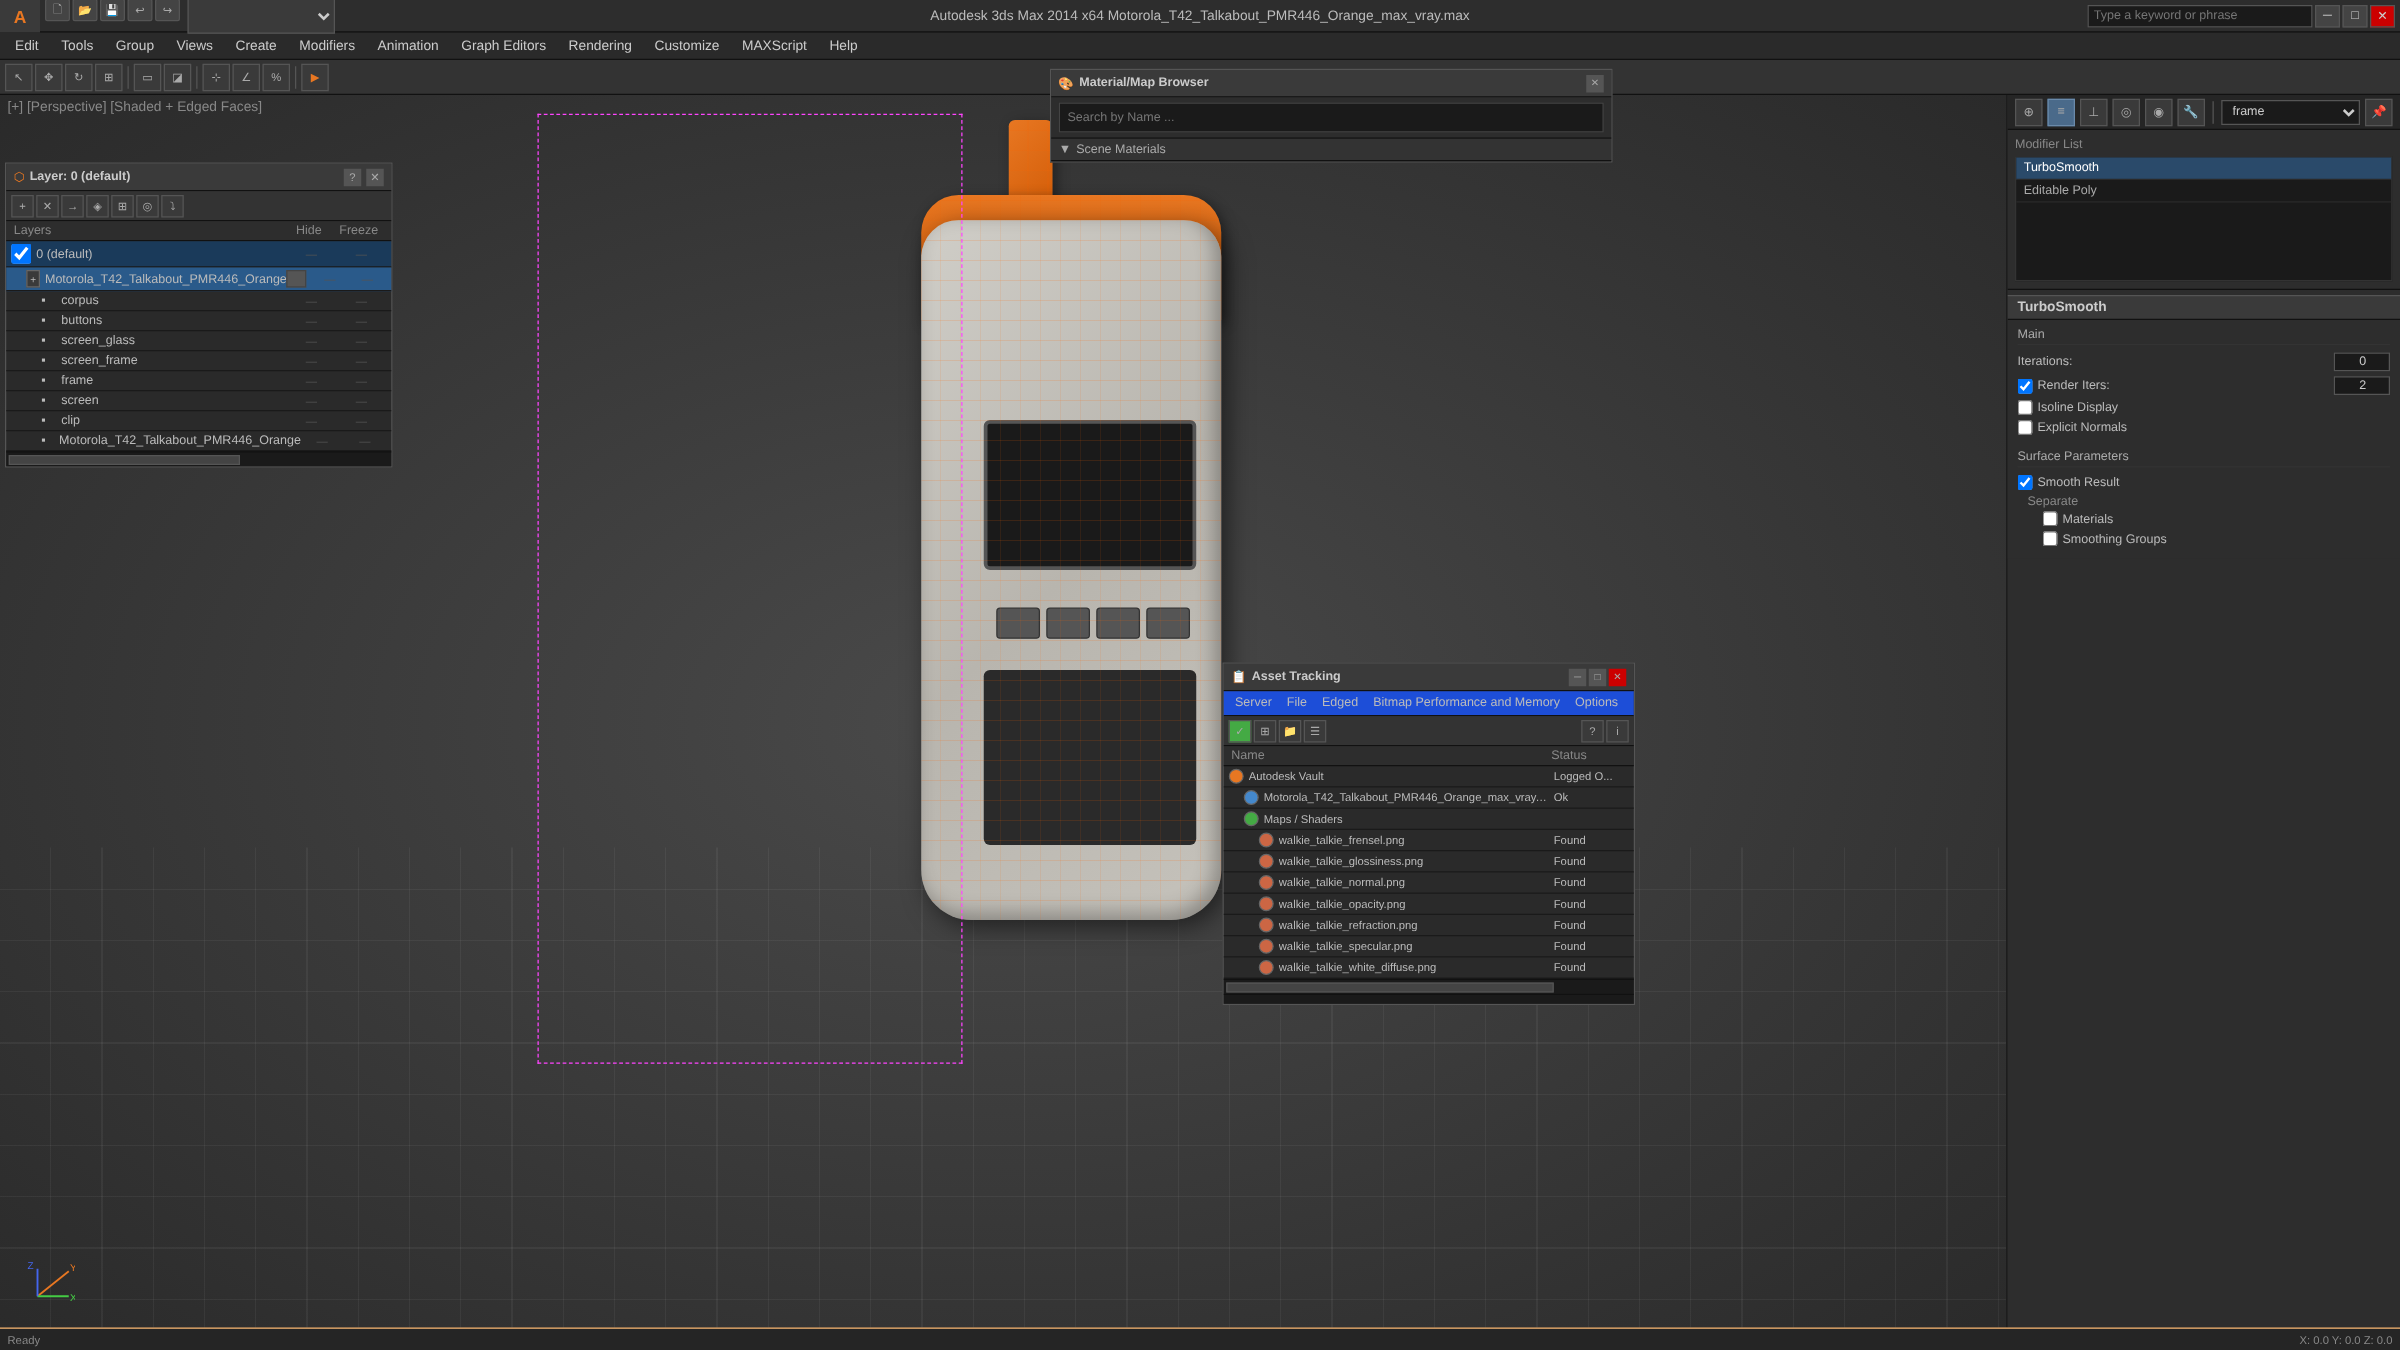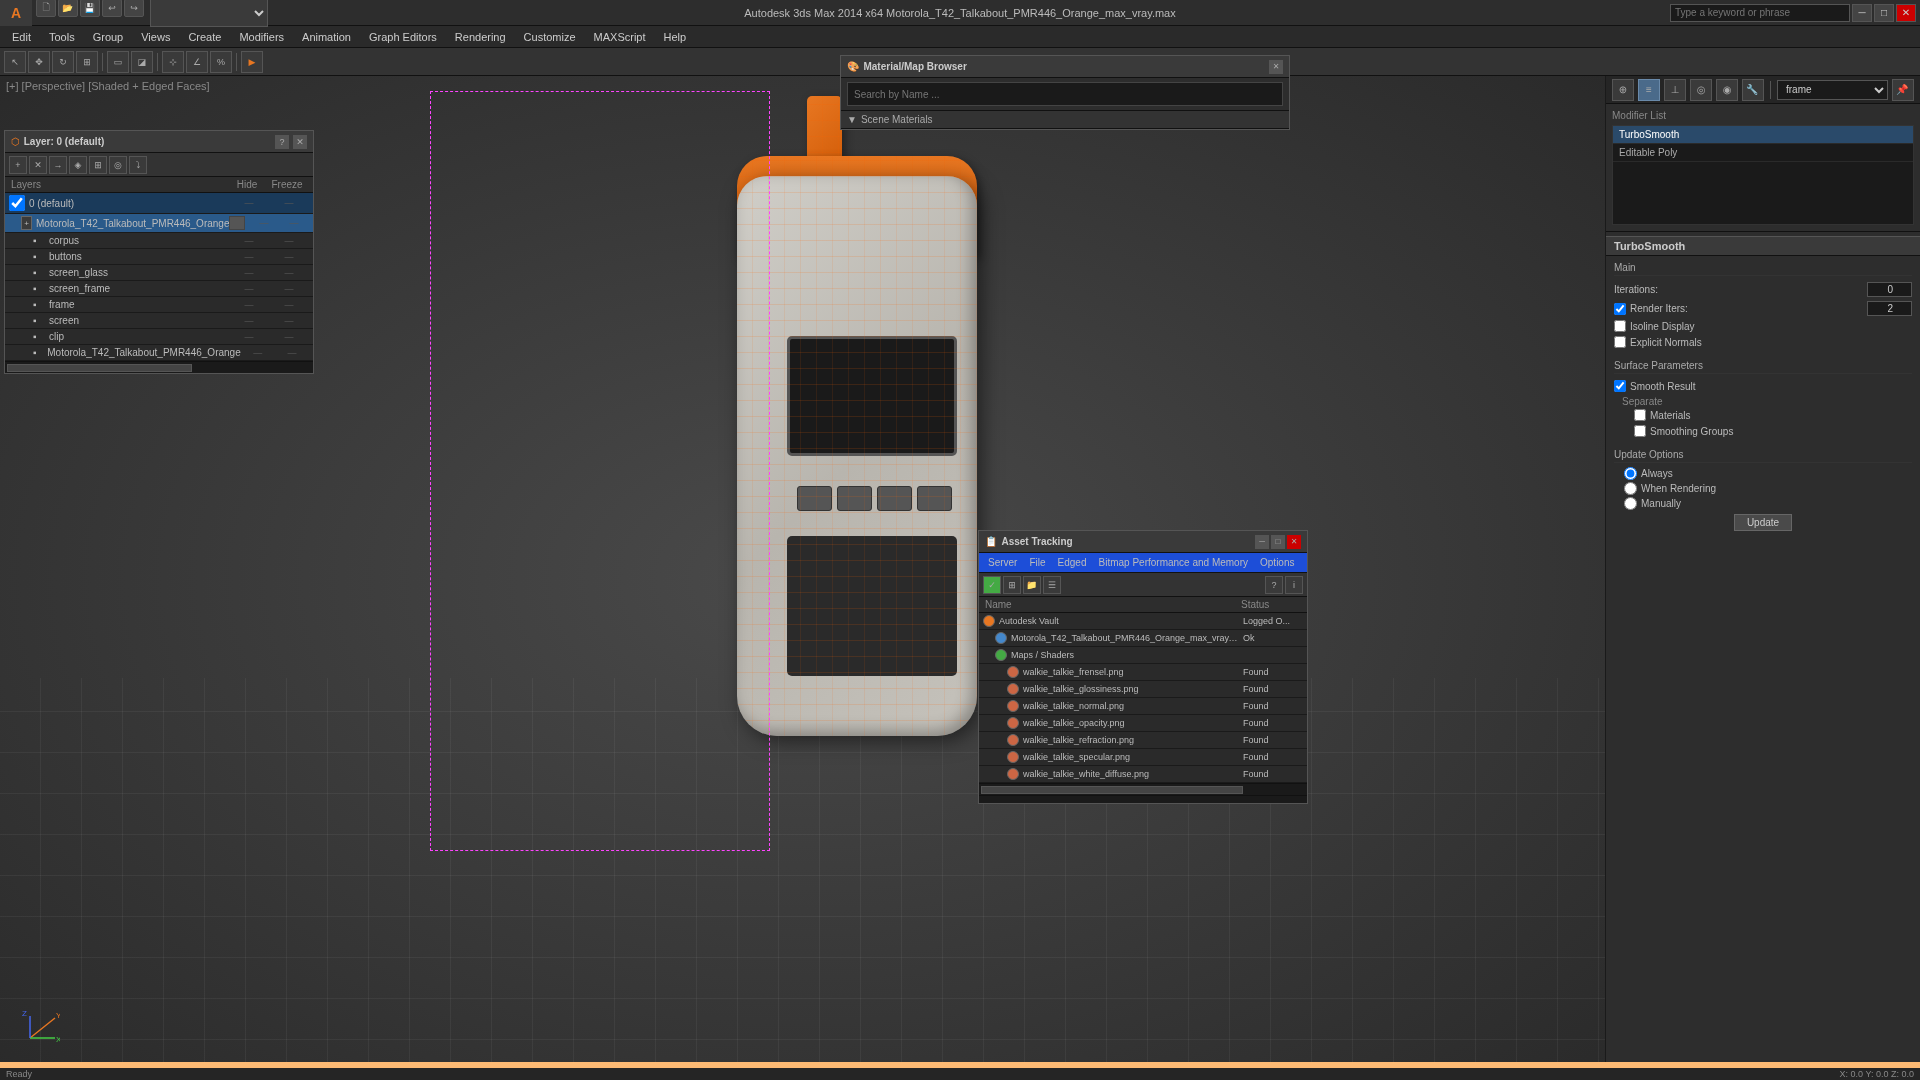--- a/index.html
+++ b/index.html
@@ -649,21 +649,21 @@
     .wc-btn.close-btn { background: #c00; }
 
     
     .status-bar {
       position: absolute;
       bottom: 0;
       left: 0;
       right: 0;
       height: 18px;
       background: #252525;
-      border-top: 6px solid #fdba74;
+      border-top: 1px solid #fdba74;
       display: flex;
       align-items: center;
       padding: 0 6px;
       font-size: 9px;
       color: #888;
     }
 
     
     .axes {
       position: absolute;
@@ -881,38 +881,20 @@
         </div>
       </div>
       <div class="ts-row" style="padding-left:20px;">
         <div style="display:flex;align-items:center;gap:4px;">
           <input type="checkbox" class="ts-checkbox" style="">
           <label>Smoothing Groups</label>
         </div>
       </div>
     </div>
 
-    <div class="ts-section">
-      <div class="ts-section-title">Update Options</div>
-      <div class="ts-radio-group">
-        <div class="ts-radio-item">
-          <input type="radio" name="update" checked="" style="">
-          <label>Always</label>
-        </div>
-        <div class="ts-radio-item">
-          <input type="radio" name="update" style="">
-          <label>When Rendering</label>
-        </div>
-        <div class="ts-radio-item">
-          <input type="radio" name="update" style="">
-          <label>Manually</label>
-        </div>
-      </div>
-      <button class="ts-btn">Update</button>
-    </div>
   </div>
 </div>
 
 <div class="layers-panel">
   <div class="panel-titlebar">
     <span class="panel-icon">⬡</span>
     <span class="panel-title">Layer: 0 (default)</span>
     <button class="panel-close">?</button>
     <button class="panel-close">✕</button>
   </div>

